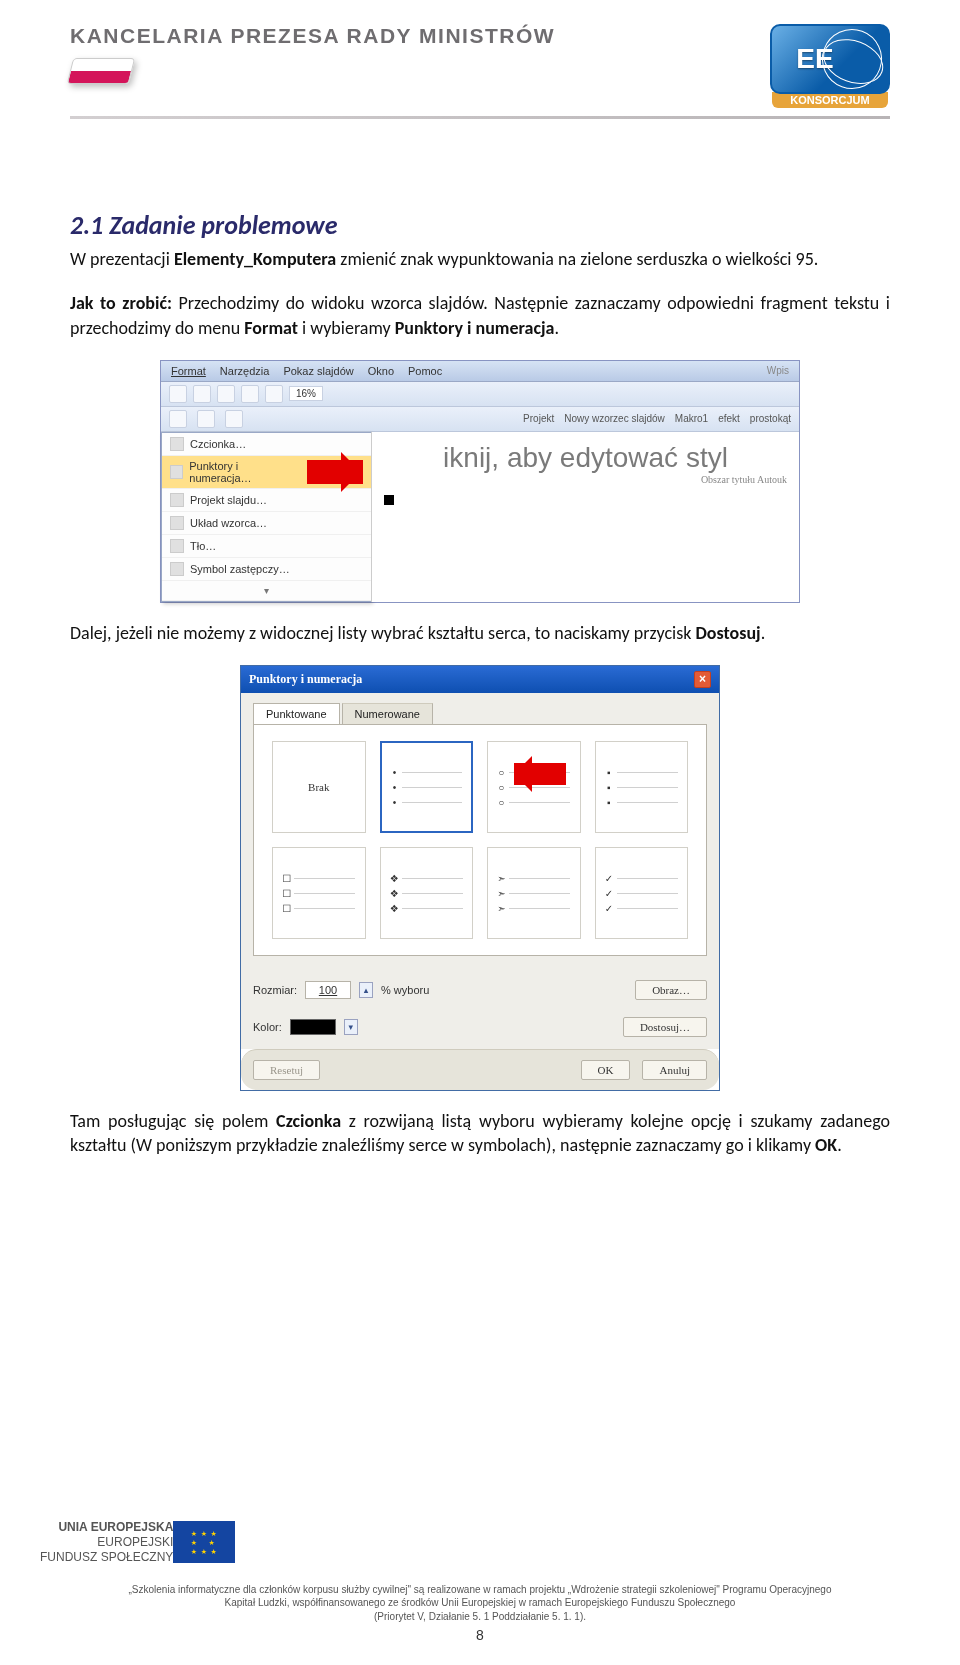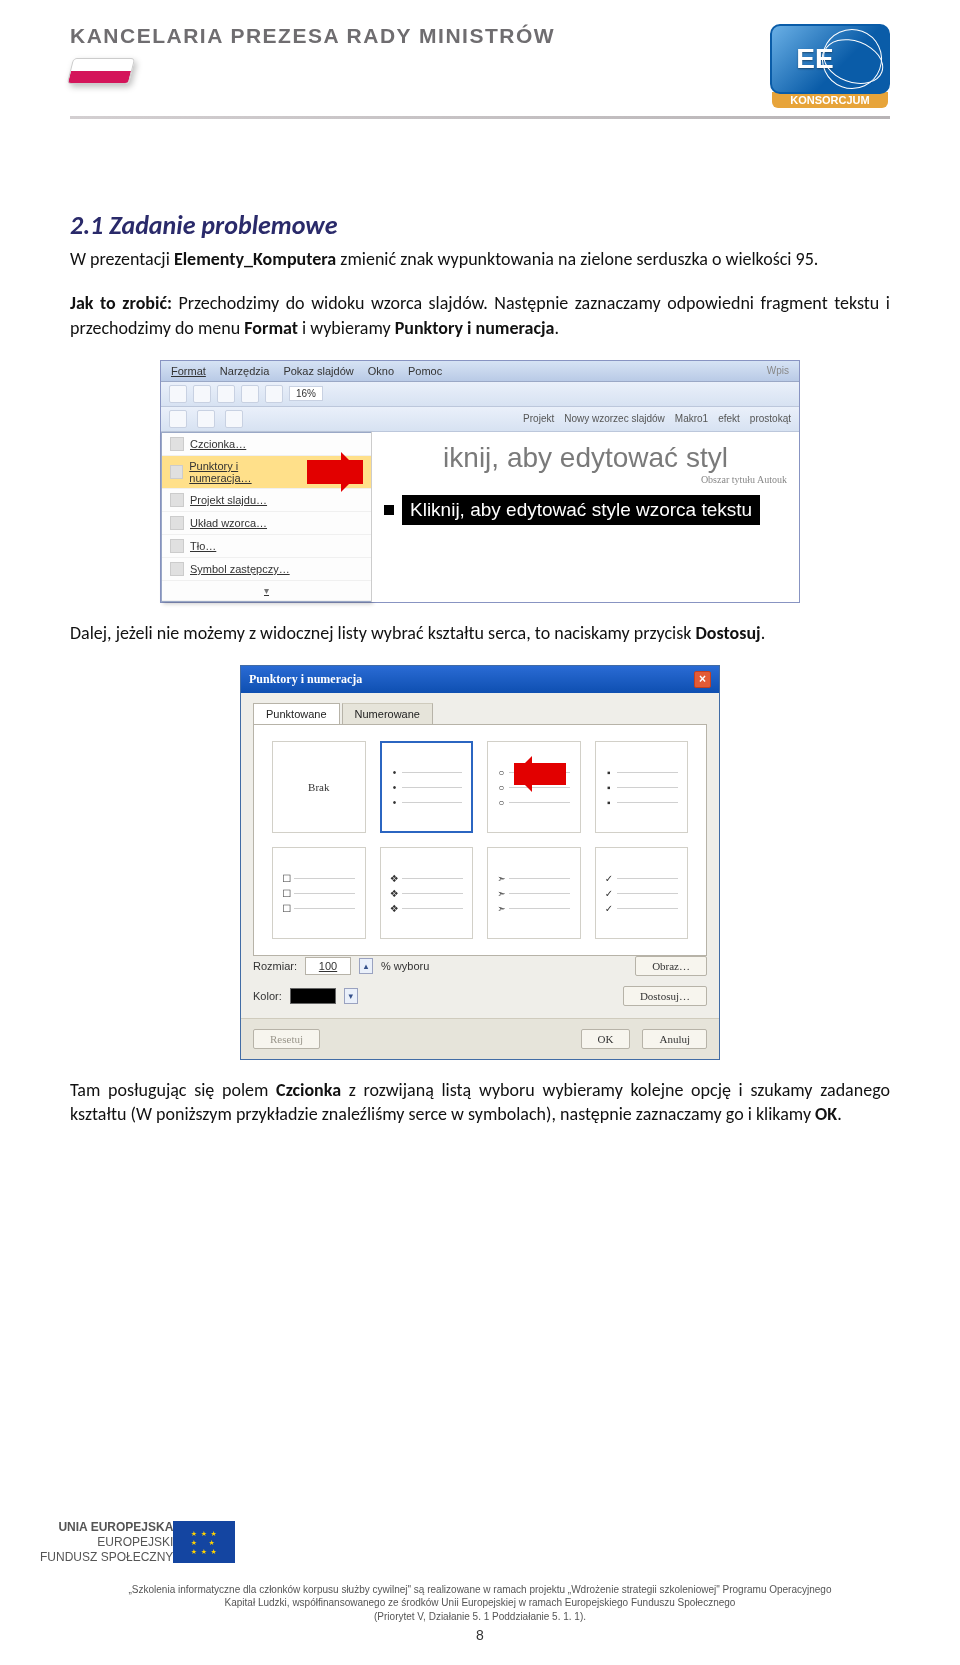--- a/index.html
+++ b/index.html
@@ -117,21 +117,20 @@
   .fig1 .split { display:flex; }
   .menu-drop {
     width:210px; background:#fdfdfd;
     border:1px solid #9aa8c6; border-right:none;
     box-shadow:2px 2px 4px rgba(0,0,0,.2);
   }
   .menu-drop .mi {
     display:flex; align-items:center; gap:6px;
     padding:4px 8px; font-size:11px; color:#333;
     border-bottom:1px solid #f0f0f0;
-    text-decoration:underline;
   }
   .menu-drop .mi.hi { background:#ffe08a; }
   .mi .ico { width:14px; height:14px; background:#e0e0e0; border:1px solid #ccc; }
   .red-arrow-right {
     width:60px; height:24px; background:#e20000;
     position:relative; align-self:center; margin-left:4px;
   }
   .red-arrow-right::after{
     content:''; position:absolute; right:-18px; top:-8px;
     border:20px solid transparent; border-left:20px solid #e20000;
@@ -193,39 +192,39 @@
   .brow .line { flex:1; height:1px; background:#d0d0d0; }
   .red-arrow-left {
     position:absolute; top:38px; left:260px;
     width:52px; height:22px; background:#e20000;
   }
   .red-arrow-left::before{
     content:''; position:absolute; left:-18px; top:-7px;
     border:18px solid transparent; border-right:18px solid #e20000;
   }
   .controls {
-    display:flex; flex-direction:column; gap:10px; margin-top:0;
+    display:flex; flex-direction:column; gap:17px; margin-top:24px;
     font-size:11px; color:#333;
   }
   .ctrl-row { display:flex; align-items:center; gap:8px; }
   .spin { width:46px; height:18px; border:1px solid #b7b3a8; background:#fff;
     display:flex; align-items:center; justify-content:center; font-size:11px;text-decoration:underline; }
   .color-swatch { width:46px; height:16px; border:1px solid #666; background:#000; }
   .chev { width:14px;height:16px;border:1px solid #9aa2c0;background:#eaf0fa;
     display:flex;align-items:center;justify-content:center;font-size:9px;color:#35508a;}
   .btn {
     border:1px solid #b7b3a8; background:#f7f5ee;
     padding:3px 16px; font:11px Tahoma; color:#333;
     border-radius:2px;
   }
   .btn.ghost { color:#9a968b; }
   .right { margin-left:auto; display:flex; gap:10px; }
   .dlg-footer {
     background:#e6e4da; border-top:1px solid #cfcbbd;
-    display:flex; gap:12px; padding:10px 12px; justify-content:flex-end;
+    display:flex; gap:12px; padding:10px 12px; justify-content:flex-end;border-radius:16px;
   }
 
   
   .footer {
     position:absolute; bottom:22px; left:0; right:0;
     padding: 0 40px;
     display:flex; flex-direction:column; align-items:center;
   }
   .logos-row {
     width:100%; display:flex; justify-content:space-between; align-items:center;
@@ -344,21 +343,20 @@
             <span style="font-size:10px;color:#777">▾</span>
           </div>
       </div>
       <div class="slide-area">
         <div class="hint1">
           <span>iknij, aby edytować styl</span>
         </div>
         <div class="tiny-right">Obszar tytułu Autouk</div>
         <div class="hint2">
           <span class="bullet"></span>
-          <span class="hint2-text">Kliknij, aby edytować style wzorca tekstu</span>
         </div>
       </div>
     </div>
   </div>
 
   <p class="lead">
     <span>Dalej, jeżeli nie możemy z widocznej listy wybrać kształtu serca, to naciskamy przycisk </span><span class="bold">Dostosuj</span><span>.</span>
   </p>
 
   <div class="fig2">

